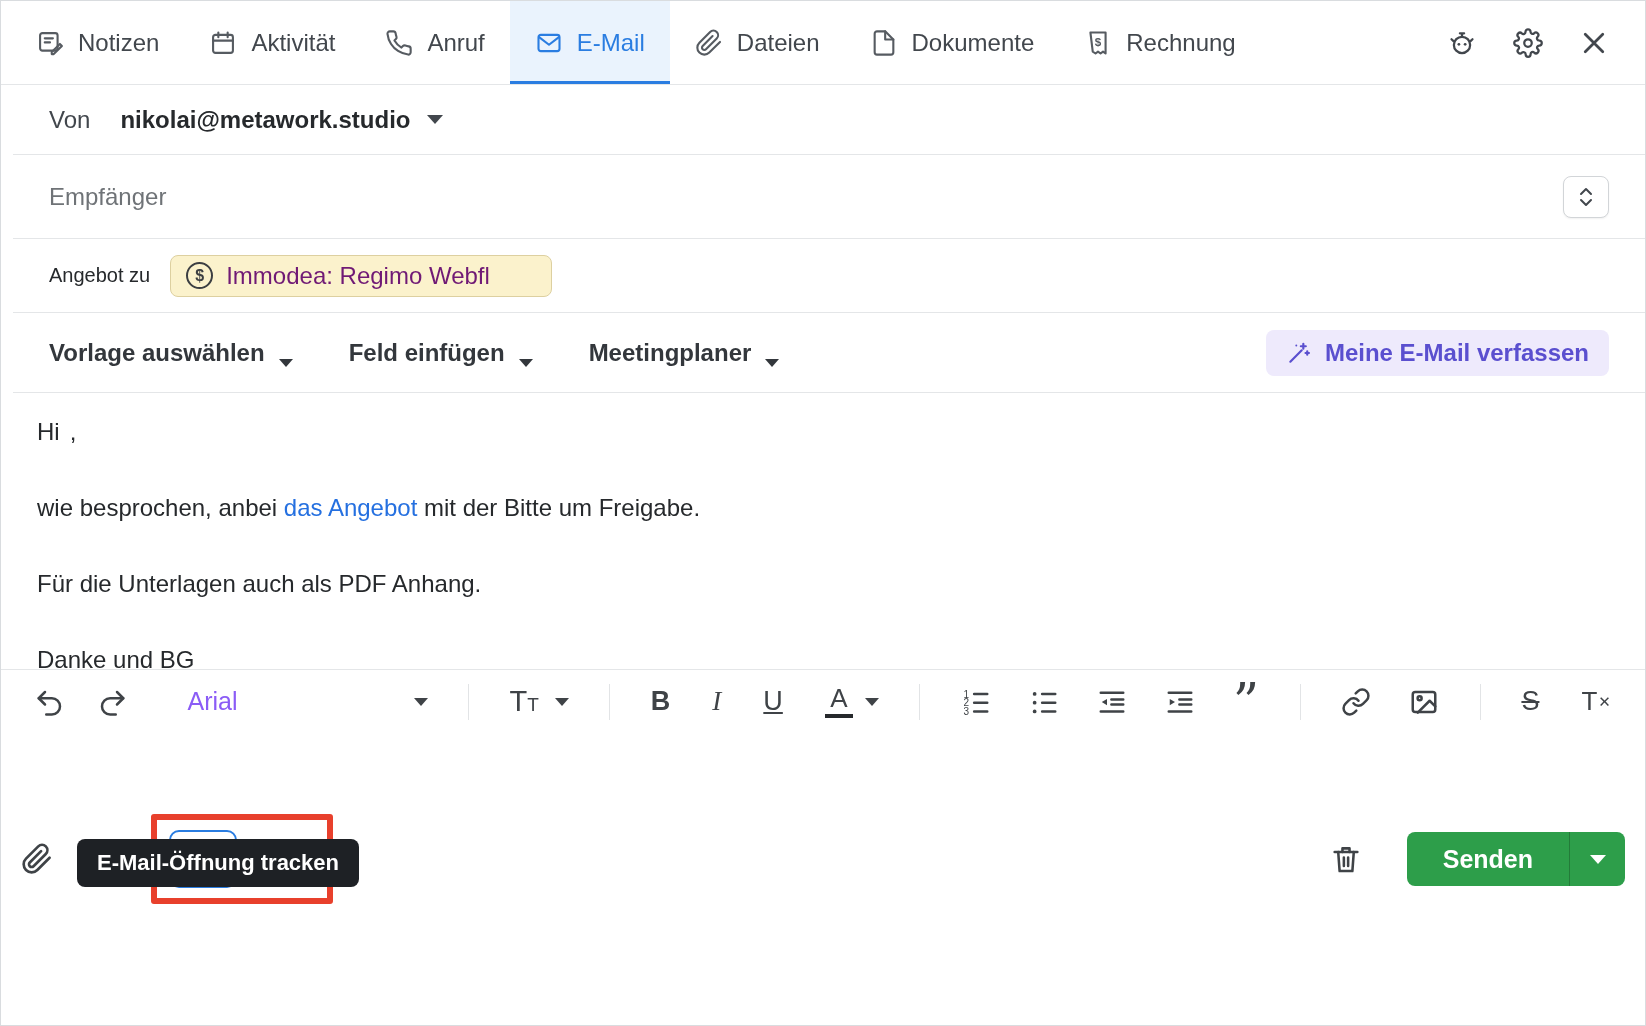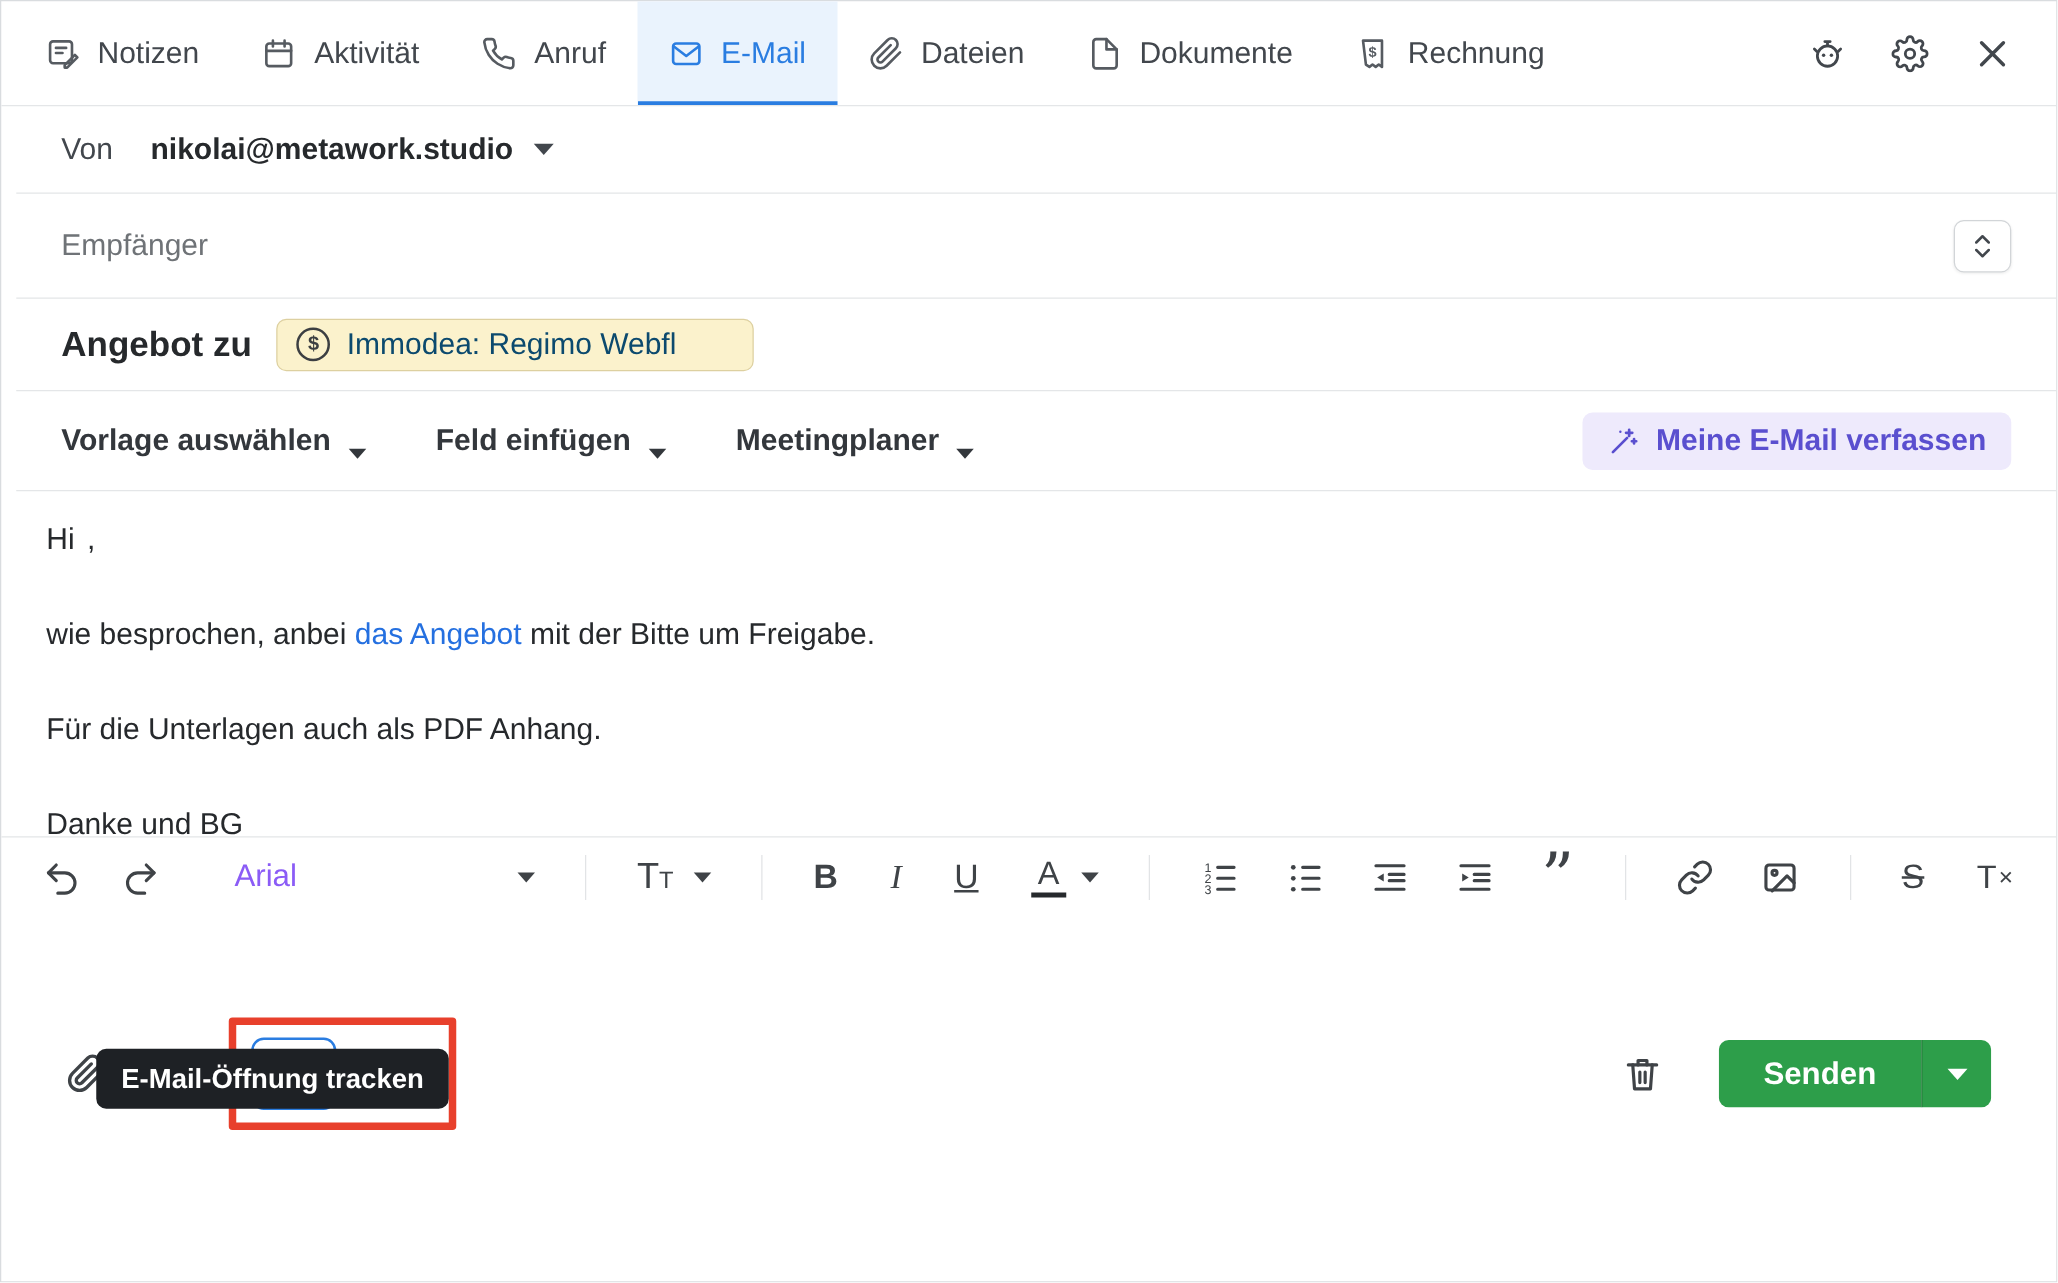--- a/index.html
+++ b/index.html
@@ -34,26 +34,26 @@
   .empf-row { height: 84px; }
   .empf-input { flex: 1; border: none; outline: none; font-size: 24px;
                 font-family: "Liberation Sans", sans-serif; color: #26292c; background: transparent; }
   .empf-input::placeholder { color: #6f7377; opacity: 1; }
   .expand-btn { width: 46px; height: 42px; border: 1px solid #d2d5d8; border-radius: 8px;
                 background: #fff; display: flex; align-items: center; justify-content: center;
                 cursor: pointer; color: #42474d; box-shadow: 0 1px 2px rgba(0,0,0,.06); }
   .expand-btn .ticon { width: 24px; height: 24px; }
 
   .deal-row { height: 74px; }
-  .deal-label { font-weight: 700; font-size: 28px; }
+  .deal-label { font-weight: 400; font-size: 20px; }
   .chip { background: #fbf2cc; border: 1px solid #ddd0a0; border-radius: 8px; height: 42px;
           width: 382px; display: flex; align-items: center; gap: 13px; padding: 0 15px;
           overflow: hidden; white-space: nowrap; cursor: pointer; }
   .deal-chip { margin-left: 20px; }
-  .chip-text { font-size: 24px; color: #0c4a6e; overflow: hidden; }
+  .chip-text { font-size: 24px; color: #701a75; overflow: hidden; }
   .coin { width: 27px; height: 27px; border: 2px solid #3c3f42; border-radius: 50%; flex-shrink: 0;
           display: flex; align-items: center; justify-content: center; font-size: 16px;
           font-weight: 700; color: #3c3f42; }
 
   .tools-row { height: 80px; gap: 56px; }
   .dropdown { display: flex; align-items: flex-end; gap: 14px; font-size: 24px; font-weight: 700;
               color: #33373c; cursor: pointer; }
   .dropdown .caret-down { border-top-color: #33373c; border-left-width: 7px; border-right-width: 7px; border-top-width: 8px; }
   .ai-btn { margin-left: auto; display: flex; align-items: center; gap: 13px; background: #eeeafc;
             color: #5a4fcf; border: none; border-radius: 8px; height: 46px; padding: 0 20px;
@@ -95,21 +95,21 @@
   .color-a .a-letter { font-size: 26px; }
   .color-a .a-bar { width: 28px; height: 4px; background: #26292c; margin-top: 3px; }
   .color-wrap { display: flex; align-items: center; gap: 12px; }
   .quote-glyph { font-family: "DejaVu Serif", serif; font-size: 52px; line-height: 20px;
                  height: 30px; overflow: visible; }
   .glyph-s { font-size: 27px; text-decoration: line-through; }
   .clear-fmt { font-size: 26px; position: relative; }
   .clear-x { font-size: 15px; margin-left: 1px; }
 
   
-  .footer { flex: 1; display: flex; align-items: center; padding: 0 52px 40px; min-height: 0; }
+  .footer { flex: 1; display: flex; align-items: center; padding: 0 20px 40px; min-height: 0; }
   .foot-btn { background: none; border: none; cursor: pointer; color: #3f4347;
               display: flex; align-items: center; justify-content: center; }
   .foot-btn .ticon { width: 32px; height: 32px; }
   .sig-btn { margin-left: 42px; }
   .sig-btn .ticon { width: 42px; height: 34px; }
   .track-group { margin-left: 14px; border: 6px solid #e8402c; border-radius: 3px;
                  padding: 10px 12px; display: flex; align-items: center; gap: 16px; }
   .track-btn { background: #fff; border: none; border-radius: 10px; width: 62px; height: 58px;
                display: flex; align-items: center; justify-content: center; cursor: pointer; }
   .track-btn.active { border: 2px solid #2a7de1; width: 68px; }

